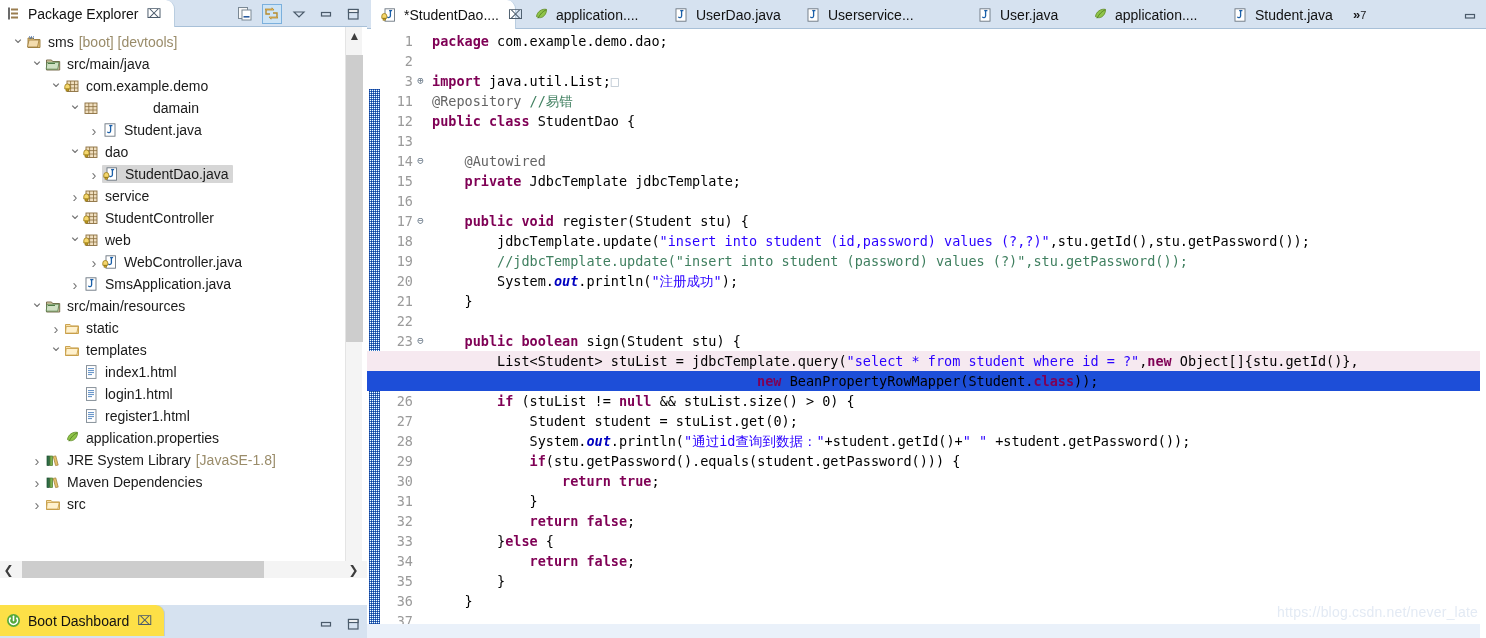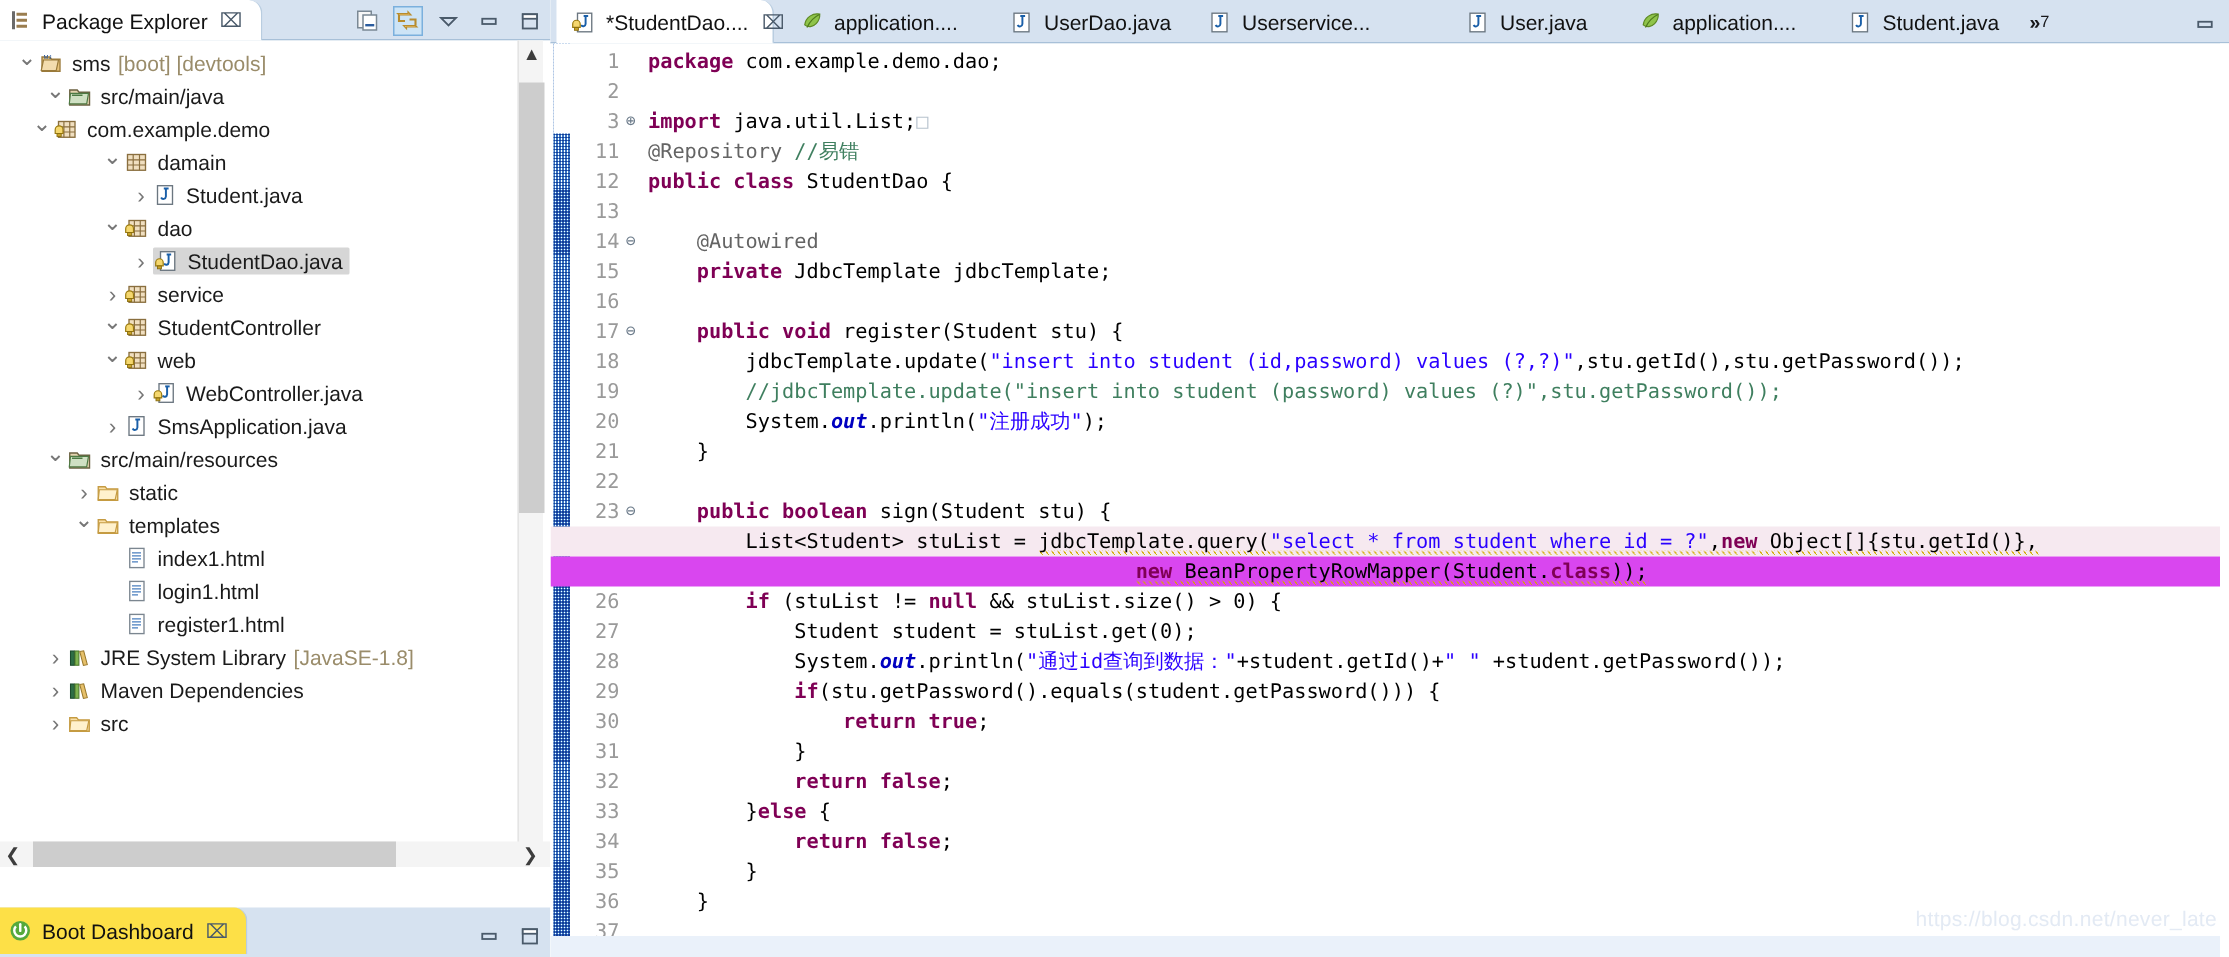--- a/index.html
+++ b/index.html
@@ -180,21 +180,21 @@
 
   #code {
     position: absolute; left: 0; top: 0; width: 1119px; height: 609px;
     overflow: hidden;
   }
   .cline {
     position: absolute; left: 0; width: 1119px; height: 20px; line-height: 20px;
     white-space: pre; padding-left: 65px;
   }
   .cline.hl { background: #f6e9f0; }
-  .cline.hl2 { background: #d946ef; }
+  .cline.hl2 { background: #1d4ed8; }
 
   
   .kw   { color: #7f0055; font-weight: bold; }
   .str  { color: #2a00ff; }
   .cmt  { color: #3f7f5f; }
   .ann  { color: #646464; }
   .stat { color: #0000c0; font-style: italic; font-weight: bold; }
   .plain{ color: #000000; }
   .sq { 
     background-image: linear-gradient(45deg, transparent 45%, #d4aa00 45%, #d4aa00 55%, transparent 55%);
@@ -294,37 +294,37 @@
               <span class="ic">
                 <svg width="16" height="16" viewBox="0 0 16 16">
                   <path d="M1.5 4 h5 l1.2 1.5 h7 v8.5 h-13.2 z" fill="#e3d3ae" stroke="#6b6040" stroke-width="0.9"></path>
                   <path d="M2 6.2 h12 l-1.2 7 h-11.6 z" fill="#cfe0c3" stroke="#4d7a44" stroke-width="0.8"></path>
                   <rect x="3" y="7" width="7" height="1" fill="#4d7a44"></rect>
                 </svg>
               </span>
               <span class="lbl">src/main/java</span>
             </span>
           </div>
-          <div class="trow" style="padding-left: 20px;">
+          <div class="trow" style="padding-left: 48px;">
             <span class="arrow open"></span>
             <span class="" style="display: inline-flex; align-items: center;">
               <span class="ic">
                 <svg width="16" height="16" viewBox="0 0 16 16">
                   <rect x="3" y="3" width="11" height="10.5" fill="#f0dfc0" stroke="#8a6f3f" stroke-width="0.9"></rect>
                   <path d="M3 6.6 h11 M3 10 h11 M6.6 3 v10.5 M10.5 3 v10.5" stroke="#8a6f3f" stroke-width="0.8"></path>
                   <path d="M0.8 8.5 a2.6 2.6 0 0 1 5.2 0 v2.5 h-5.2 z" fill="#f5d76e" stroke="#9a7a10" stroke-width="0.8"></path>
                   <rect x="2" y="11" width="2.8" height="2" fill="#c9a227" stroke="#8a6f10" stroke-width="0.6"></rect>
                 </svg>
               </span>
               <span class="lbl">com.example.demo</span>
             </span>
           </div>
           <div class="trow" style="padding-left: 67px;">
             <span class="arrow open"></span>
-            <span class="" style="display: inline-flex; align-items: flex-start;">
+            <span class="" style="display: inline-flex; align-items: flex-start; gap: 48px;">
               <span class="ic">
                 <svg width="16" height="16" viewBox="0 0 16 16">
                   <rect x="2" y="3" width="12" height="10.5" fill="#f0dfc0" stroke="#8a6f3f" stroke-width="0.9"></rect>
                   <path d="M2 6.6 h12 M2 10 h12 M5.8 3 v10.5 M10 3 v10.5" stroke="#8a6f3f" stroke-width="0.8"></path>
                 </svg>
               </span>
               <span class="lbl">damain</span>
             </span>
           </div>
           <div class="trow" style="padding-left: 86px;">
@@ -505,20 +505,32 @@
           <div class="trow" style="padding-left: 67px;">
             <span class="arrow none"></span>
             <span class="" style="display: inline-flex; align-items: center;">
               <span class="ic">
                 <svg width="16" height="16" viewBox="0 0 16 16">
                   <rect x="3.5" y="1.6" width="9.5" height="12.8" fill="#ffffff" stroke="#7b8690" stroke-width="0.9"></rect>
                   <path d="M5 4.6 h6 M5 6.6 h6 M5 8.6 h6 M5 10.6 h4" stroke="#4a7fbe" stroke-width="0.9"></path>
                 </svg>
               </span>
               <span class="lbl">register1.html</span>
+            </span>
+          </div>
+          <div class="trow" style="padding-left: 48px;">
+            <span class="arrow none"></span>
+            <span class="" style="display: inline-flex; align-items: center;">
+              <span class="ic">
+                <svg width="16" height="16" viewBox="0 0 16 16">
+                  <path d="M13.5 2.4 c-4.5 -1 -9.5 2.2 -10 7.2 c2.2 1.8 5.6 1.4 7.6 -0.8 c1.8 -1.9 2.5 -4.1 2.4 -6.4 z" fill="#8fc44a" stroke="#5e8a25" stroke-width="0.8"></path>
+                  <path d="M13.3 2.7 c-3.4 1.6 -6.2 4.2 -8.3 8.6" fill="none" stroke="#4f7a1d" stroke-width="0.8"></path>
+                </svg>
+              </span>
+              <span class="lbl">application.properties</span>
             </span>
           </div>
           <div class="trow" style="padding-left: 29px;">
             <span class="arrow closed"></span>
             <span class="" style="display: inline-flex; align-items: center;">
               <span class="ic">
                 <svg width="16" height="16" viewBox="0 0 16 16">
                   <rect x="2" y="4" width="2.6" height="9.5" fill="#2f6e45" stroke="#1c4b2d" stroke-width="0.7"></rect>
                   <rect x="5" y="4" width="2.6" height="9.5" fill="#7fb450" stroke="#4c7a2c" stroke-width="0.7"></rect>
                   <path d="M8.2 4.4 l2.6 -0.5 l2.4 9.2 l-2.6 0.5 z" fill="#e6c06a" stroke="#9a7a2f" stroke-width="0.7"></path>

